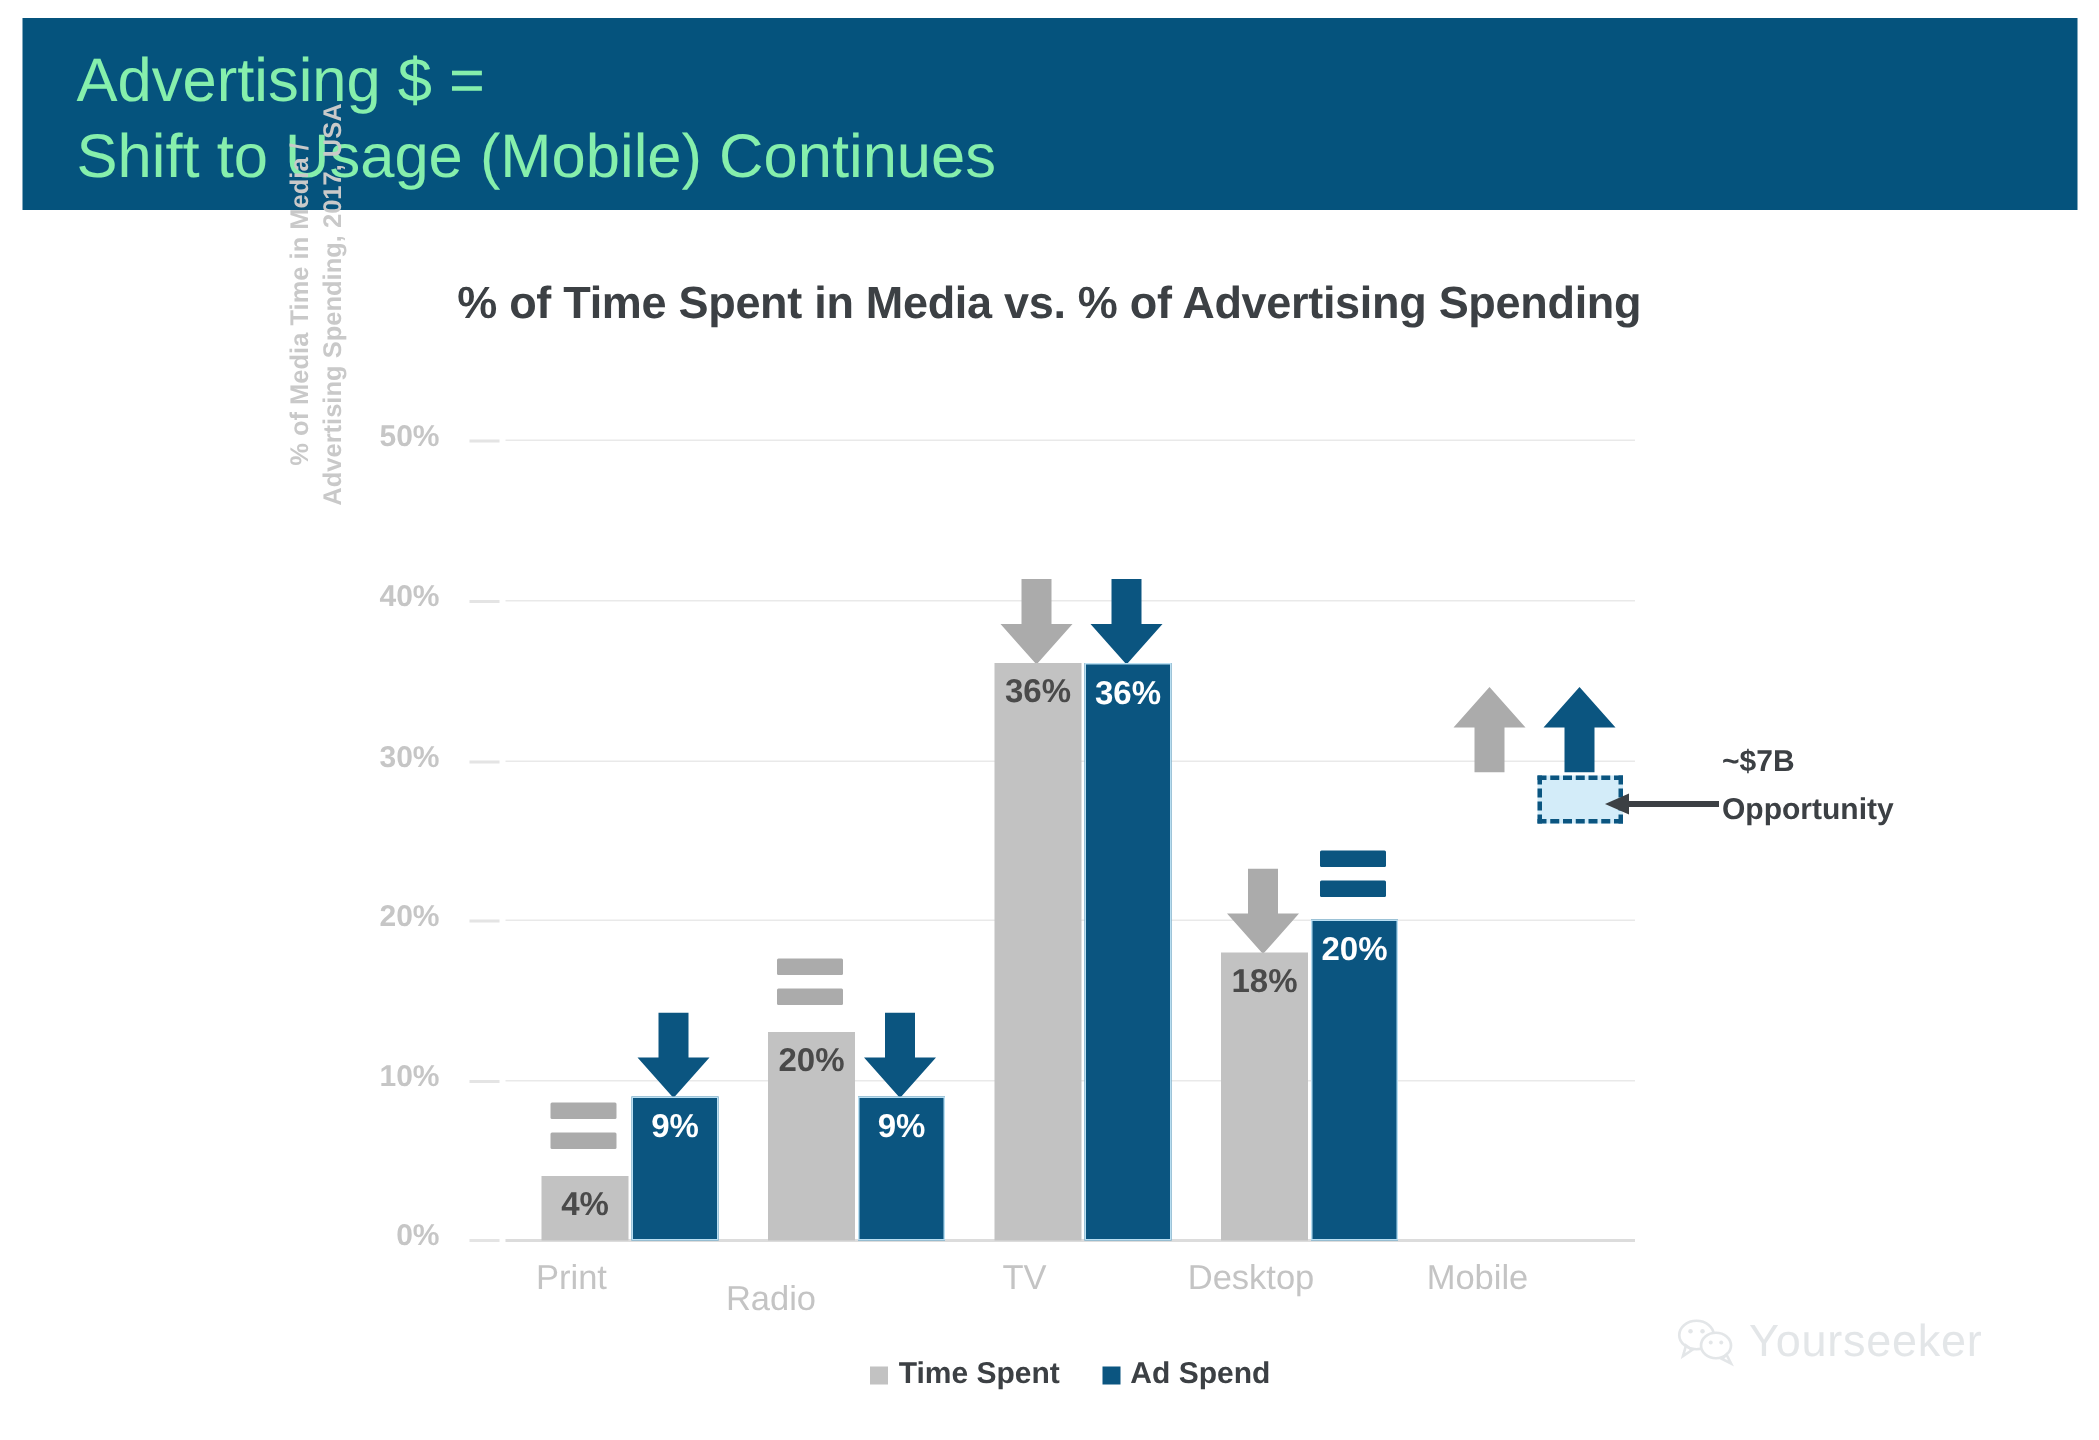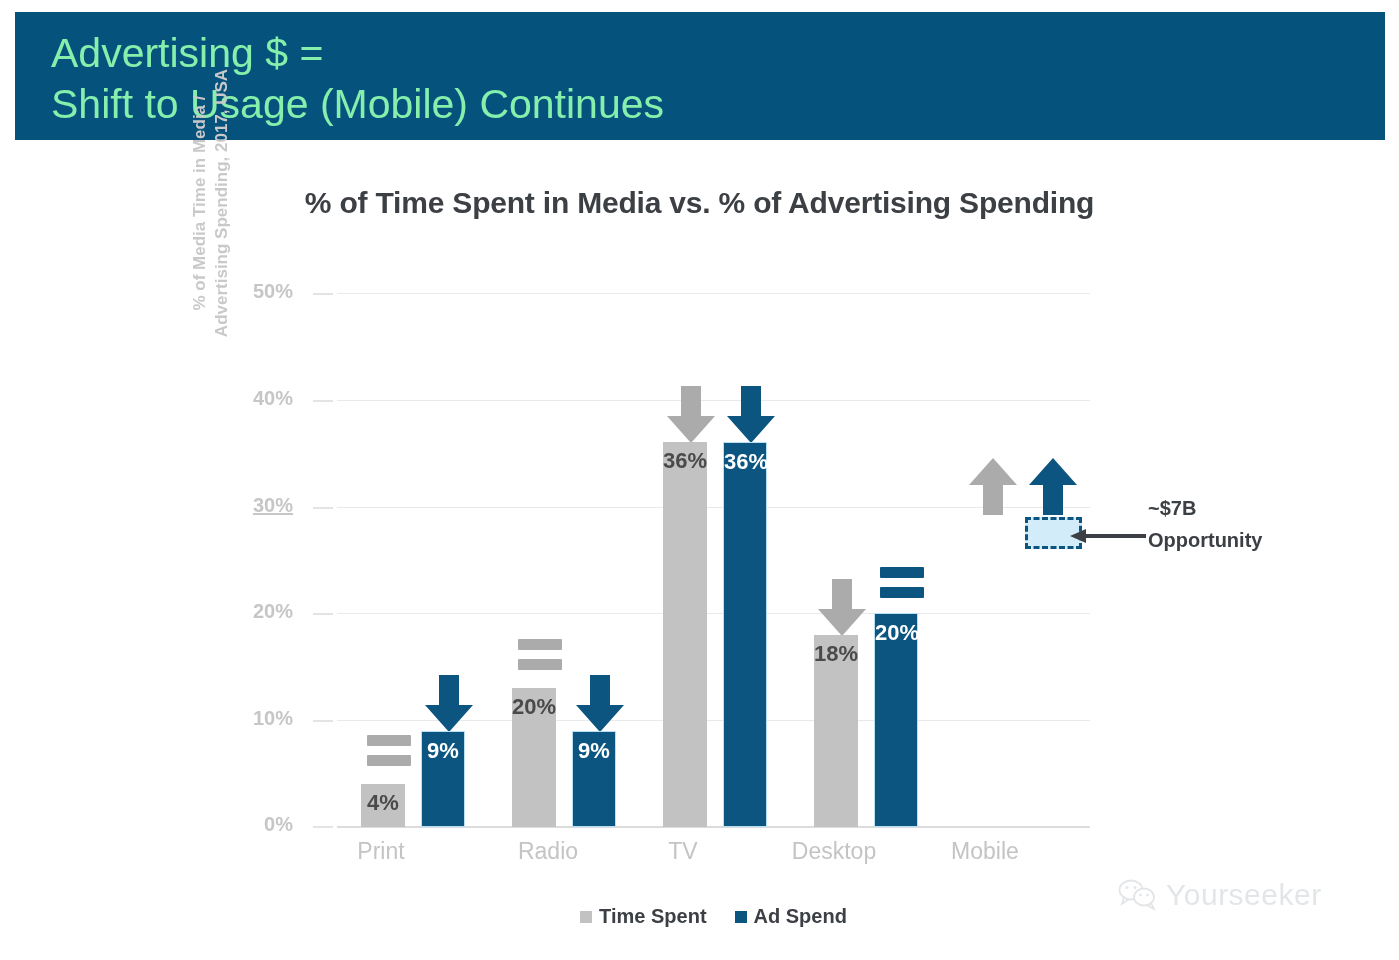--- a/index.html
+++ b/index.html
@@ -66,21 +66,21 @@
     color:#c9c9c9;
     font-size:17px;
     font-weight:bold;
     line-height:22px;
     text-align:center;
     white-space:pre-line;
   }
 
   
   .group{position:absolute;bottom:0;height:534px;}
-  .bar{position:absolute;bottom:0;width:44px;}
+  .bar{position:absolute;bottom:0;width:58px;}
   .bar.gray{background:#c2c2c2;left:0;}
   .bar.blue{background:#0b5580;left:60px;border:1px solid #b9dff2;box-sizing:border-box;}
   .bar-value{
     position:absolute;top:6px;left:0;width:100%;
     text-align:center;font-size:22px;font-weight:bold;
   }
   .bar.gray .bar-value{color:#4a4a4a;}
   .bar.blue .bar-value{color:#ffffff;}
 
   
@@ -159,21 +159,21 @@
 
   <div class="ytick-dash" style="left:-24px;top:0px;"></div>
   <div class="ytick-dash" style="left:-24px;top:107px;"></div>
   <div class="ytick-dash" style="left:-24px;top:214px;"></div>
   <div class="ytick-dash" style="left:-24px;top:320px;"></div>
   <div class="ytick-dash" style="left:-24px;top:427px;"></div>
   <div class="ytick-dash" style="left:-24px;top:533px;"></div>
 
   <div class="ytick-label" style="left:-108px;top:-13px;">50%</div>
   <div class="ytick-label" style="left:-108px;top:94px;">40%</div>
-  <div class="ytick-label" style="left:-108px;top:201px;text-decoration:underline;">30%</div>
+  <div class="ytick-label" style="left:-108px;top:201px;">30%</div>
   <div class="ytick-label" style="left:-108px;top:307px;">20%</div>
   <div class="ytick-label" style="left:-108px;top:414px;">10%</div>
   <div class="ytick-label" style="left:-108px;top:520px;">0%</div>
 
   <div class="group" style="left:24px;width:120px;">
 
     <div class="indicator" style="left:2px;bottom:50px;height:42px;">
       <div class="eq" style="top:0;">
         <div class="bar1" style="background:#ababab;"></div>
         <div class="bar2" style="background:#ababab;"></div>
@@ -281,21 +281,21 @@
       </svg>
     </div>
 
     <div class="opp-box" style="bottom:278px;height:32px;"></div>
 
   </div>
 
 </div>
 
 <div class="xlabel" style="left:291px;">Print</div>
-<div class="xlabel" style="left:458px;">Radio</div>
+<div class="xlabel" style="left:424px;margin-top:14px;">Radio</div>
 <div class="xlabel" style="left:593px;">TV</div>
 <div class="xlabel" style="left:744px;">Desktop</div>
 <div class="xlabel" style="left:895px;">Mobile</div>
 
 <svg id="opportunity-arrow" viewBox="0 0 76 16" xmlns="http://www.w3.org/2000/svg">
   <line x1="76" y1="8" x2="14" y2="8" stroke="#3c4044" stroke-width="4"></line>
   <polygon points="0,8 16,1 16,15" fill="#3c4044"></polygon>
 </svg>
 <div id="opportunity-annotation">~$7B
 Opportunity</div>

